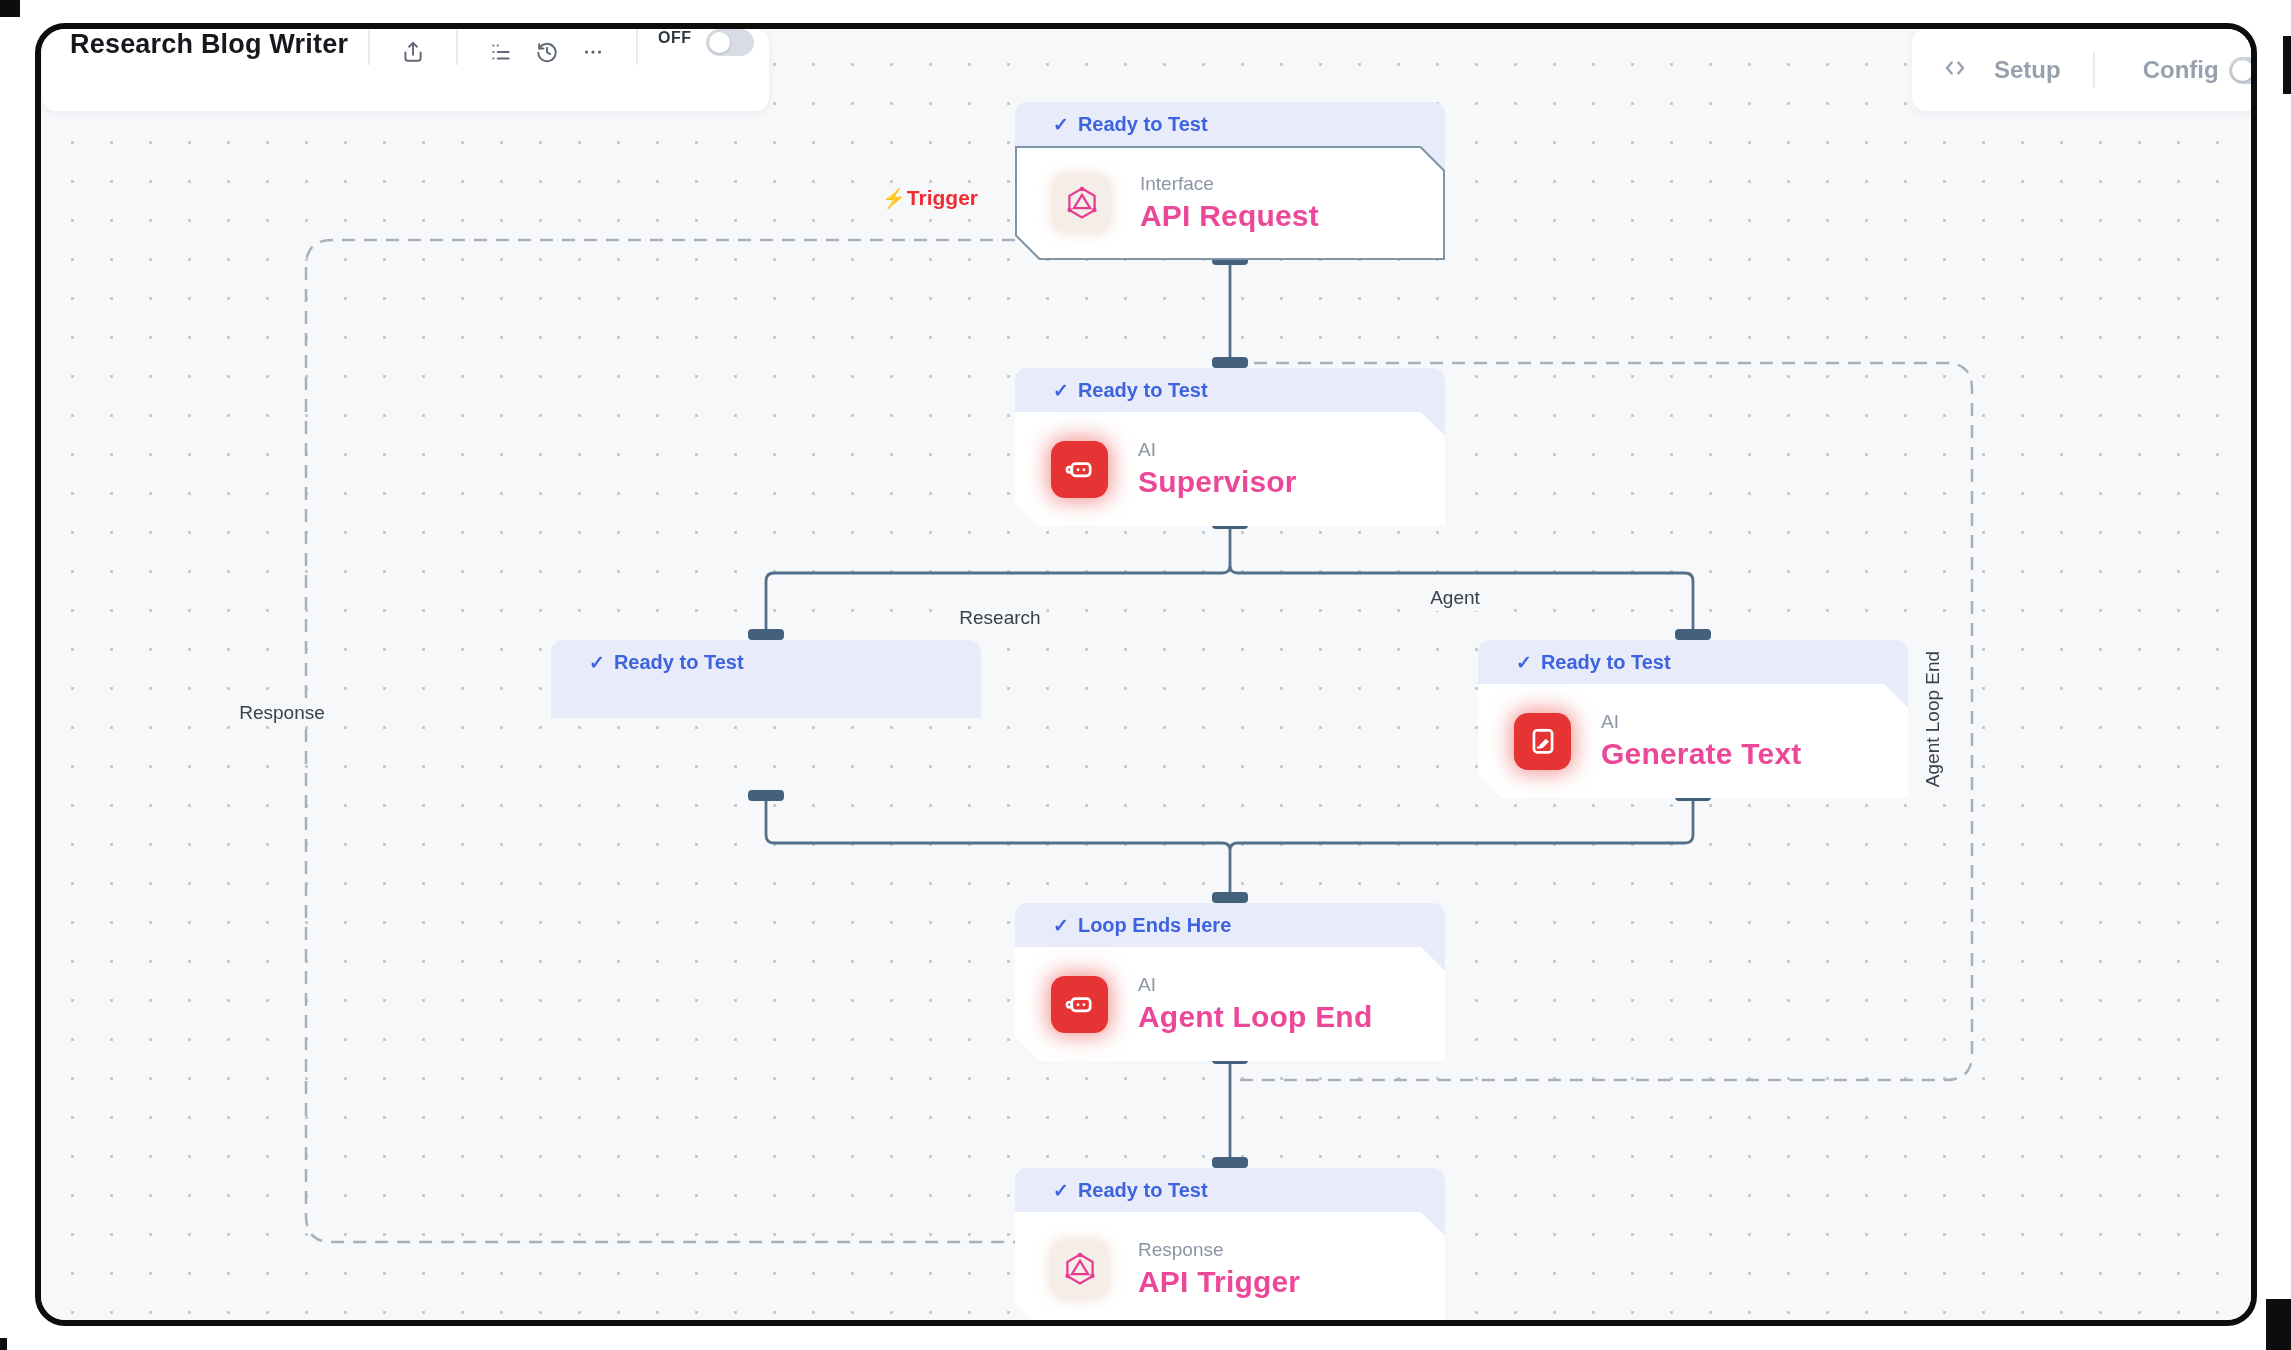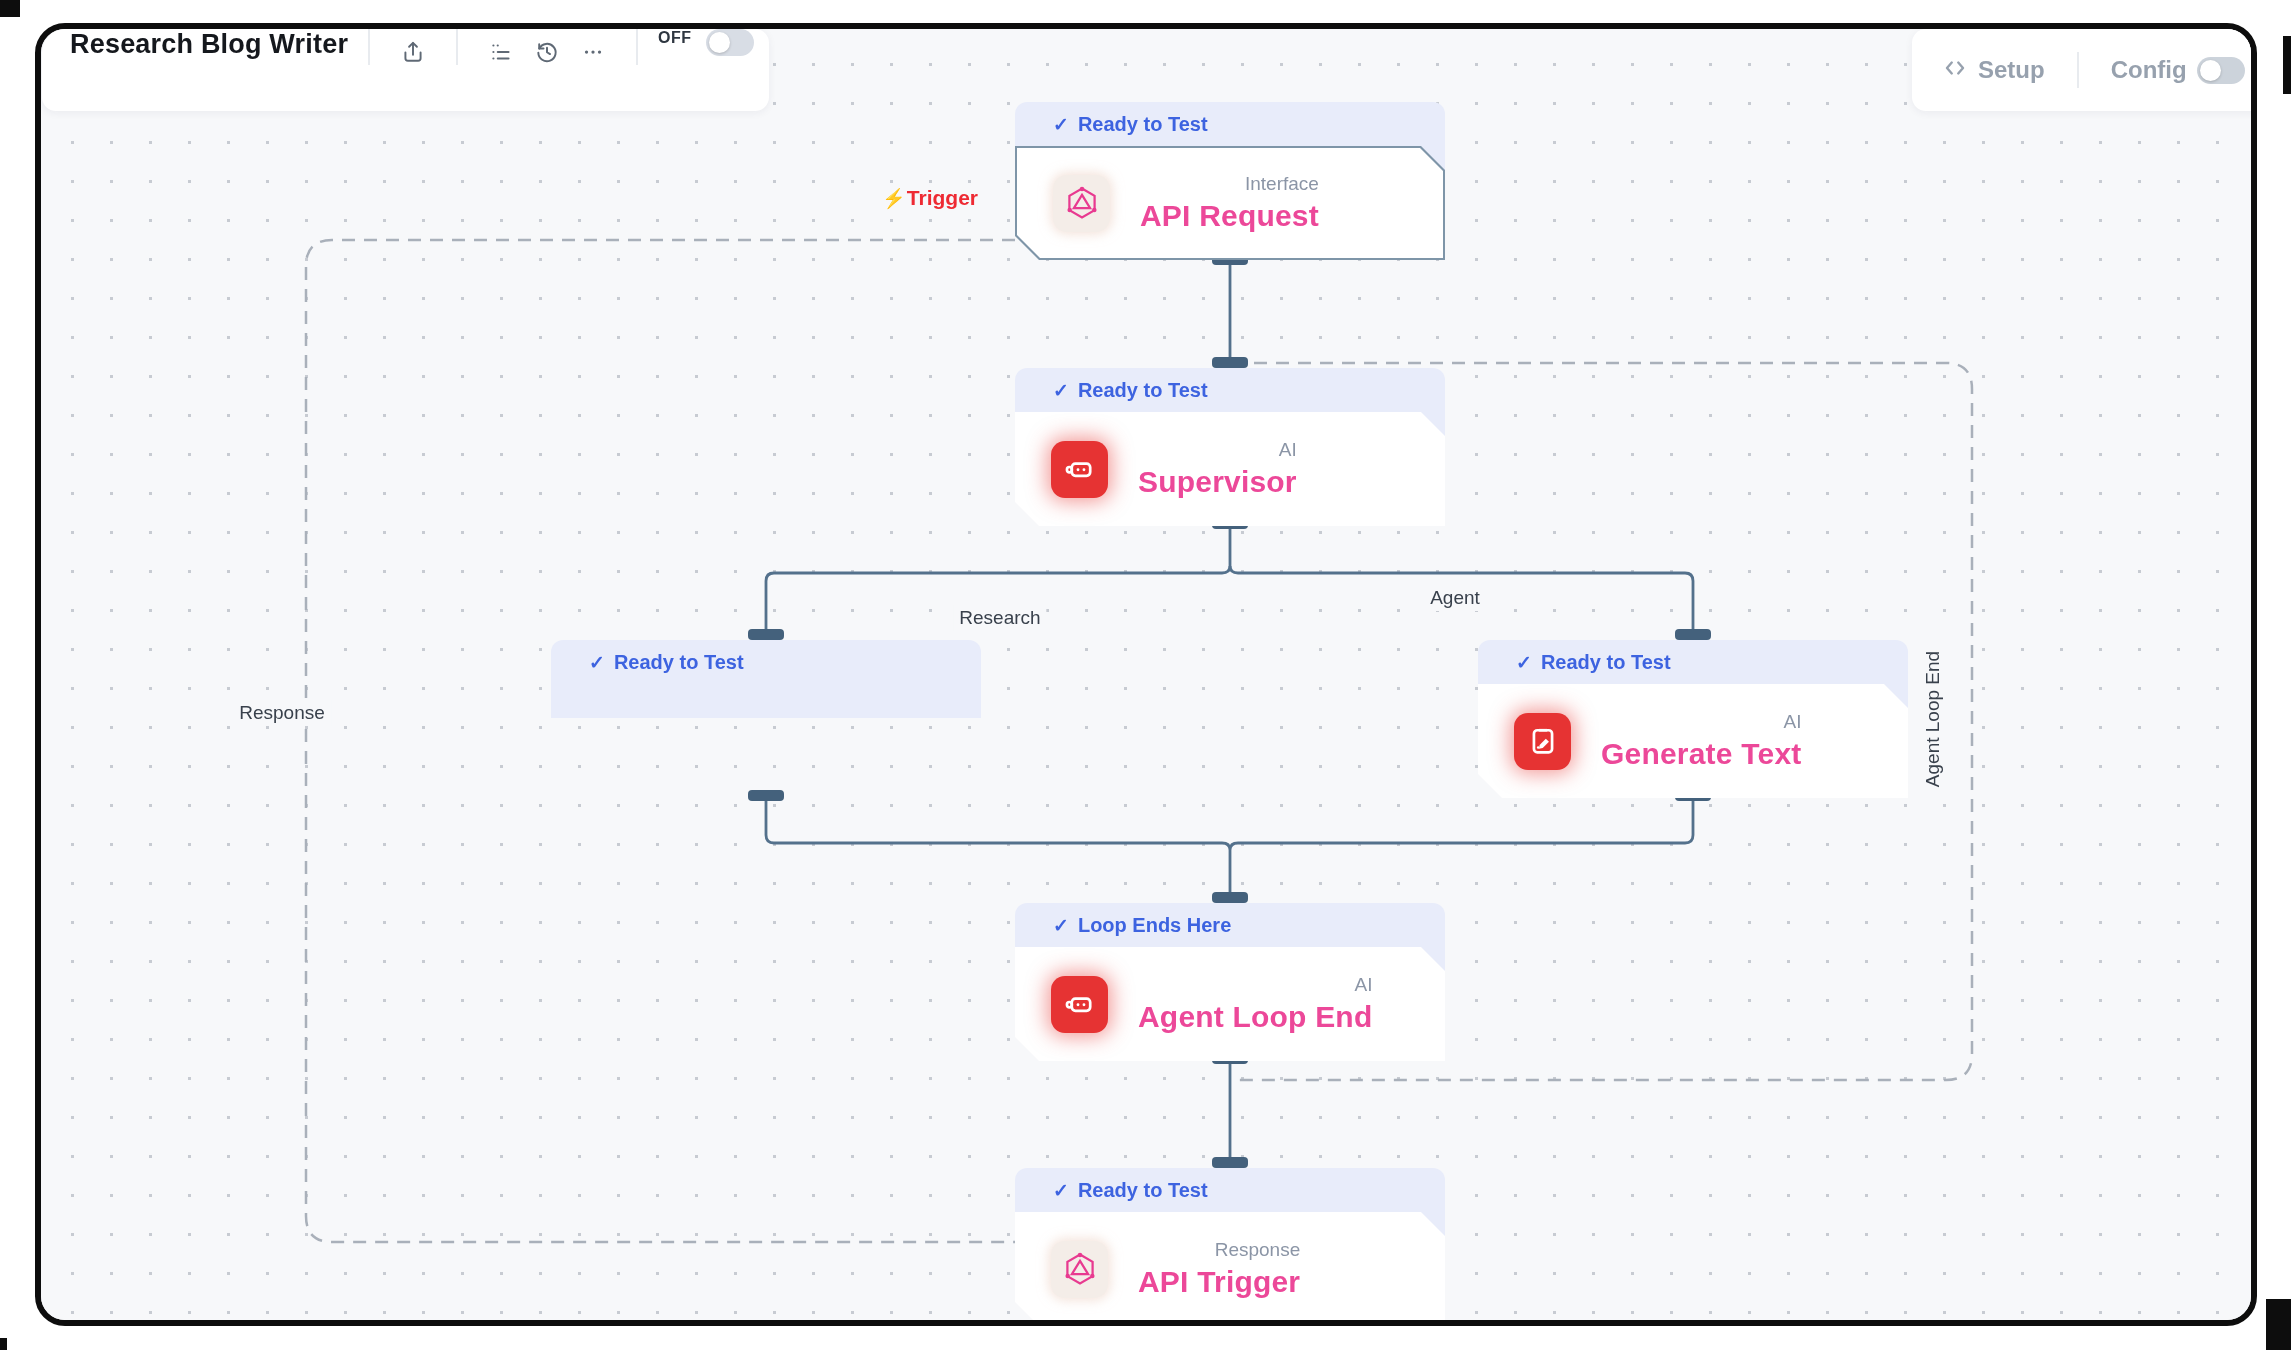--- a/index.html
+++ b/index.html
@@ -33,40 +33,40 @@
          background:#ffffff;filter:drop-shadow(0 4px 9px rgba(25,35,60,.12));}
   .nbody.bordered{background:#7e95a8;padding:2px;box-sizing:border-box;}
   .body-in{width:100%;height:100%;box-sizing:border-box;background:#ffffff;
            clip-path:polygon(0 0,calc(100% - 23px) 0,100% 23px,100% 100%,23px 100%,0 calc(100% - 23px));
            display:flex;align-items:center;padding-left:36px;gap:30px;}
   .nbody:not(.bordered) .body-in{clip-path:none;background:transparent;}
   .tile{width:57px;height:57px;border-radius:14px;display:flex;align-items:center;justify-content:center;flex:0 0 auto;}
   .tile-red{background:#e63333;box-shadow:0 0 20px 4px rgba(232,60,55,.5);}
   .tile-green{background:#1fb252;box-shadow:0 0 20px 4px rgba(35,180,85,.5);}
   .tile-pink{background:#f4ede8;box-shadow:0 0 12px 2px rgba(235,205,190,.6);}
-  .texts{display:flex;flex-direction:column;gap:4px;align-items:flex-end;}
+  .texts{display:flex;flex-direction:column;gap:4px;}
   .cat{font-size:19px;color:#8b95a6;}
   .ttl{font-size:30px;font-weight:700;color:#ec4899;letter-spacing:.2px;}
   
   .tb-left{position:absolute;left:42px;top:29px;width:727px;height:82px;background:#fff;z-index:5;
            border-radius:24px 14px 14px 14px;box-shadow:0 2px 8px rgba(30,40,60,.06);
            display:flex;align-items:flex-start;padding:0 0 0 28px;box-sizing:border-box;}
   .tb-right{position:absolute;left:1912px;top:29px;width:370px;height:82px;background:#fff;z-index:5;
             border-radius:14px;box-shadow:0 2px 8px rgba(30,40,60,.06);
             display:flex;align-items:center;padding:0 0 0 30px;box-sizing:border-box;gap:12px;}
   .tb-title{font-size:27px;font-weight:700;color:#15181d;letter-spacing:.2px;white-space:nowrap;}
   .tb-div{width:2px;height:36px;background:#e8ebef;margin:0 20px;flex:0 0 auto;}
   .tb-icon{width:46px;height:46px;border-radius:10px;display:flex;align-items:center;justify-content:center;
            color:#5f6975;cursor:pointer;flex:0 0 auto;}
   .tb-icon svg{display:block;}
   .off-lbl{font-size:16px;font-weight:700;color:#2e3640;letter-spacing:.5px;margin-right:14px;}
   .toggle{width:48px;height:27px;border-radius:14px;background:#d8dde5;position:relative;cursor:pointer;flex:0 0 auto;}
   .toggle .knob{position:absolute;left:3px;top:3px;width:21px;height:21px;border-radius:50%;background:#fff;
                 box-shadow:0 1px 3px rgba(0,0,0,.2);}
-  .muted-lbl{font-size:24px;font-weight:600;color:#97a1ae;white-space:nowrap;}
+  .muted-lbl{font-size:24px;font-weight:600;color:#97a1ae;white-space:nowrap;margin-left:16px;}
   .tbr-group{display:flex;align-items:center;gap:10px;cursor:pointer;}
 </style>
 </head>
 <body>
 
 <div class="stage">
   <div class="frame">
     <div class="canvas">
 
       <svg class="edges" width="2291" height="1350" viewBox="0 0 2291 1350">

